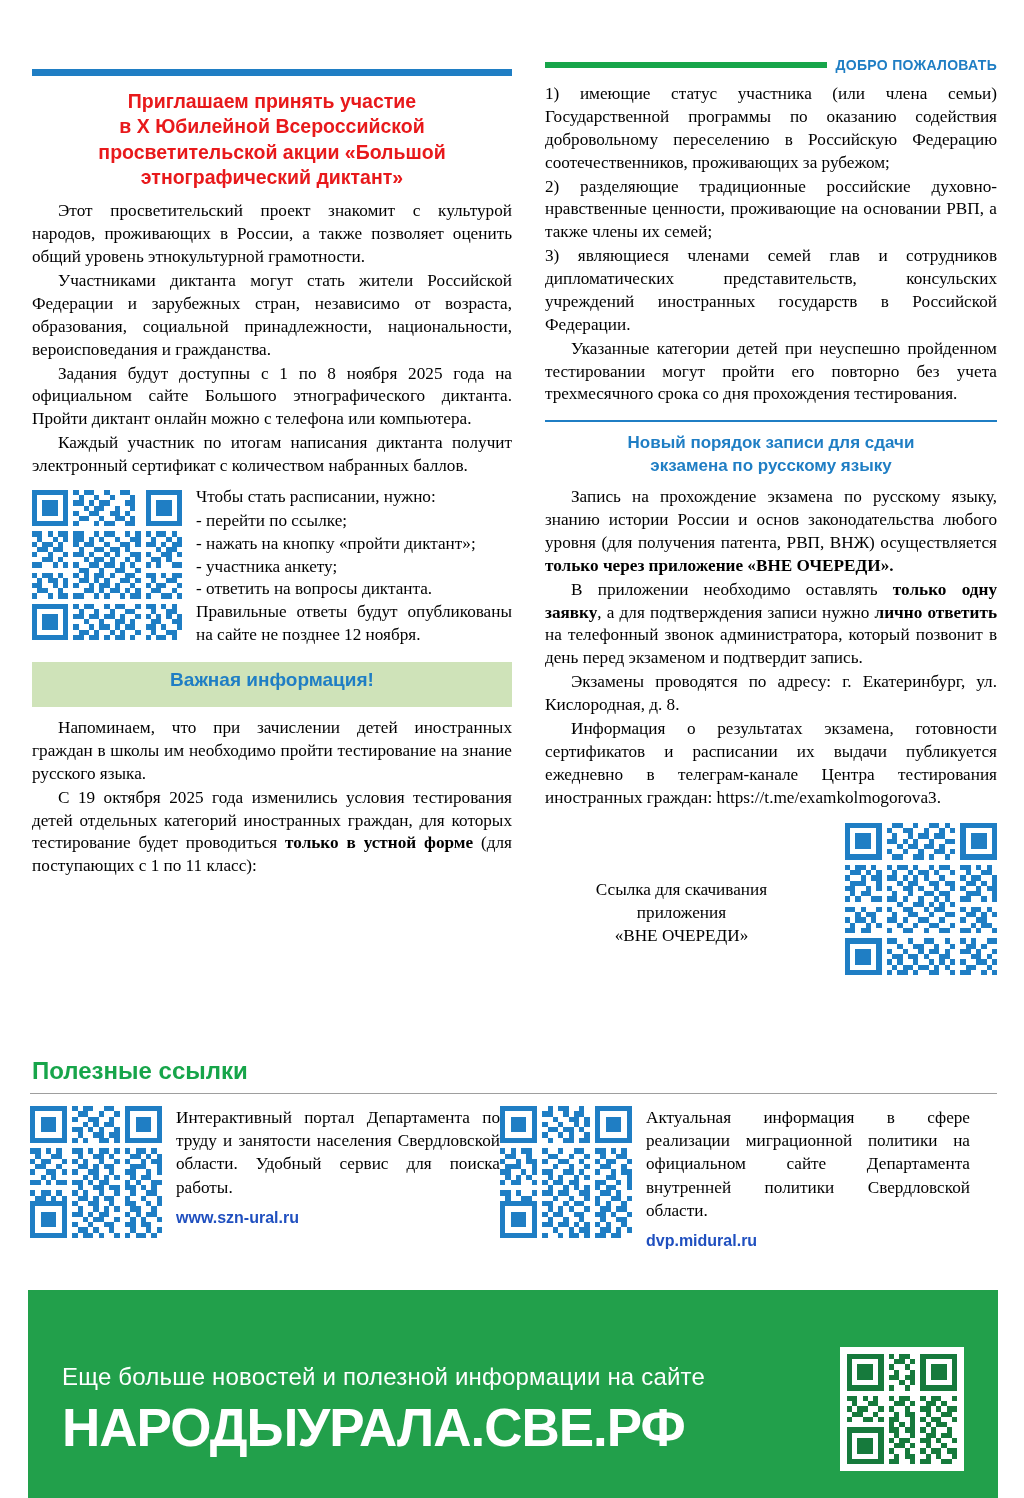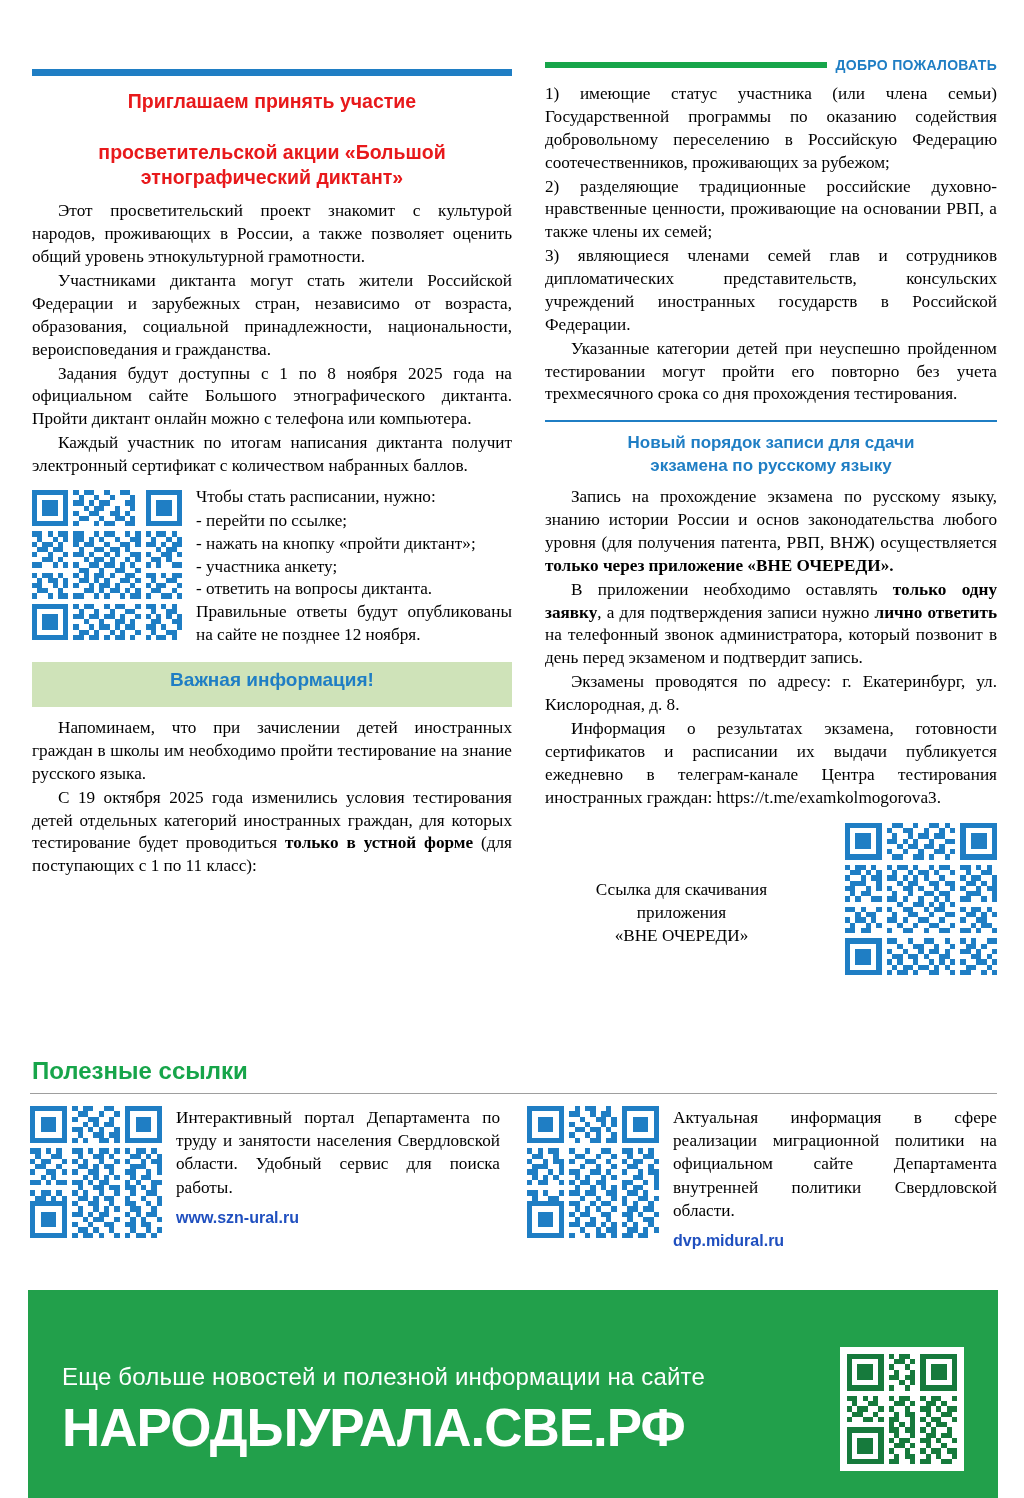--- a/index.html
+++ b/index.html
@@ -169,22 +169,20 @@
     width: 967px;
     height: 1px;
     background: #9e9e9e;
   }
   .links-row {
     position: absolute;
     left: 30px;
     top: 1106px;
     width: 967px;
     display: flex;
-    gap: 24px;
-    justify-content: space-between;
   }
   .link-card {
     width: 470px;
     display: flex;
     gap: 14px;
   }
   .link-qr {
     width: 132px;
     height: 132px;
     flex: 0 0 auto;
@@ -243,21 +241,21 @@
 <body>
 
 <div class="page">
 
   <div class="col-left">
 
     <div class="rule-blue"></div>
 
     <h1 class="title-red">
       <span>Приглашаем принять участие</span><br>
-      <br>
+      <span>в X Юбилейной Всероссийской</span><br>
       <span>просветительской акции «Большой</span><br>
       <span>этнографический диктант»</span>
     </h1>
 
     <p>Этот просветительский проект знакомит с культурой народов, проживающих в России, а также позволяет оценить общий уровень этнокультурной грамотности.</p>
     <p>Участниками диктанта могут стать жители Российской Федерации и зарубежных стран, независимо от возраста, образования, социальной принадлежности, национальности, вероисповедания и гражданства.</p>
     <p>Задания будут доступны с 1 по 8 ноября 2025 года на официальном сайте Большого этнографического диктанта. Пройти диктант онлайн можно с телефона или компьютера.</p>
     <p>Каждый участник по итогам написания диктанта получит электронный сертификат с количеством набранных баллов.</p>
 
     <div class="left-qr-block">

